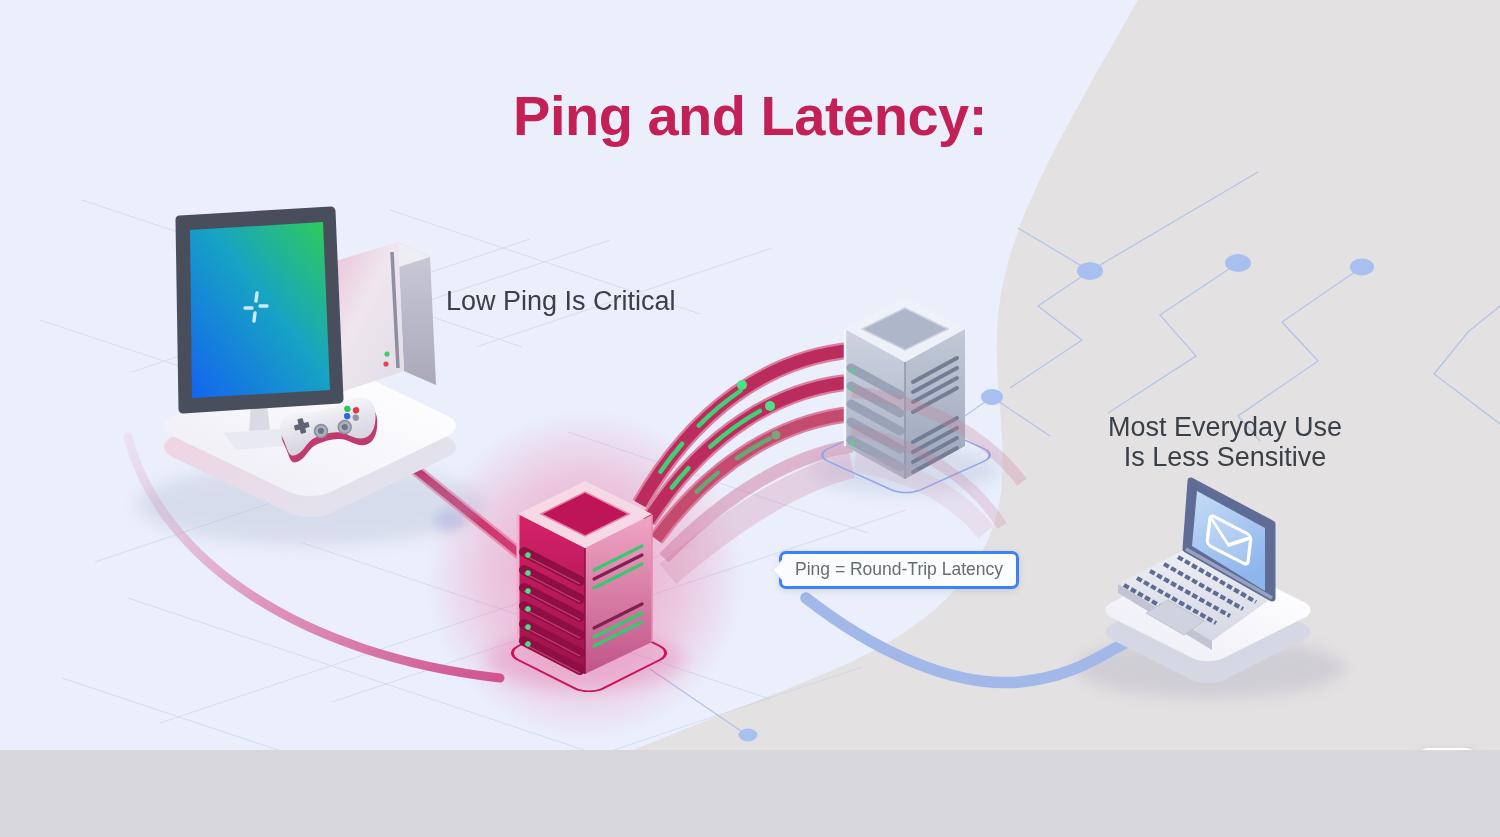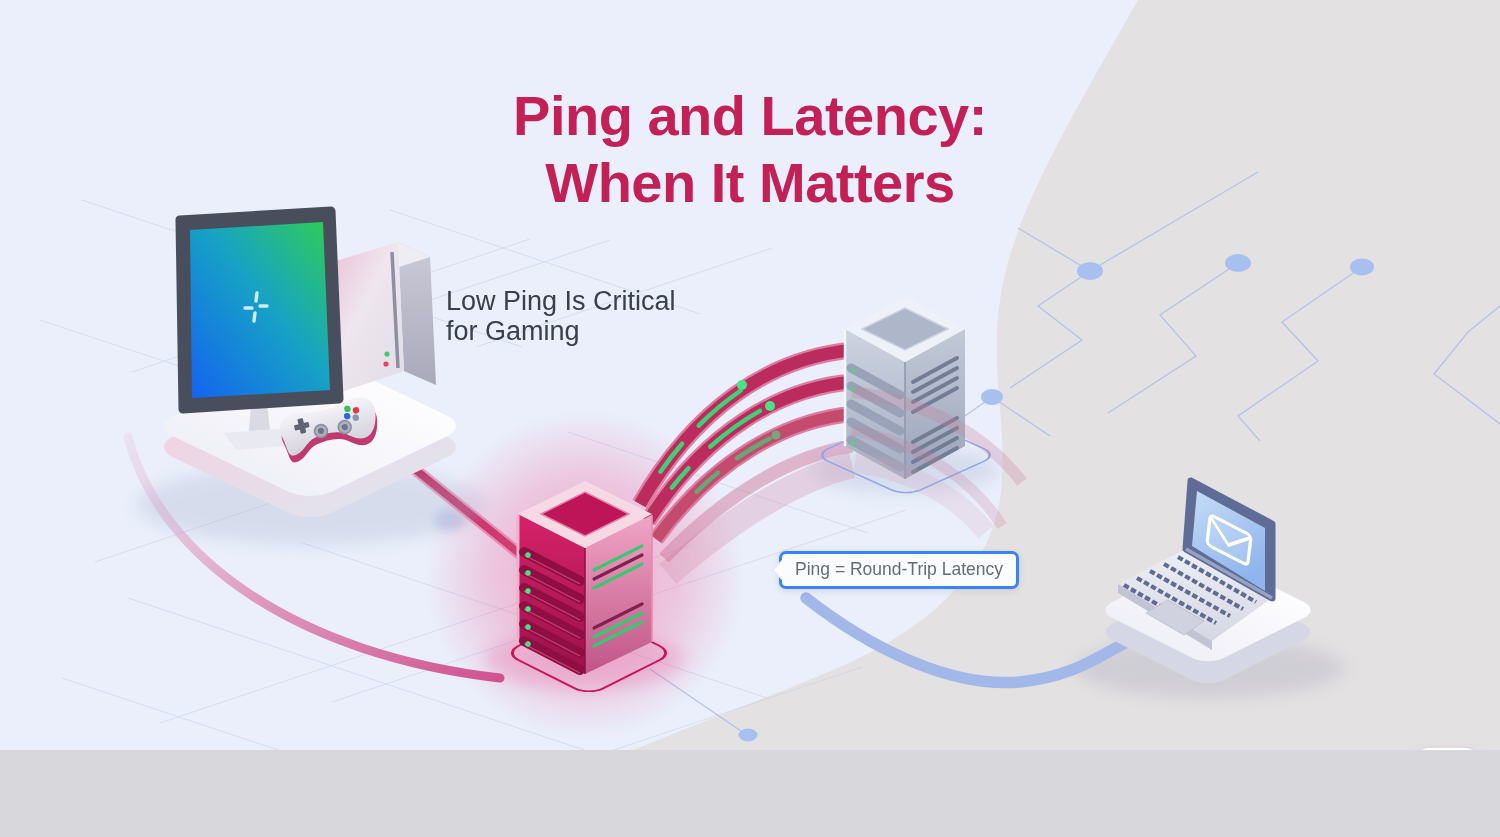--- a/index.html
+++ b/index.html
@@ -351,26 +351,28 @@
           <rect x="-21" y="-15" width="42" height="30" rx="4"></rect>
           <path d="M-21,-13 L0,5 L21,-13" fill="none"></path>
         </g>
       </g>
       <line x1="1186" y1="549" x2="1272" y2="598" stroke="#98A3C2" stroke-width="3.5"></line>
     </g>
   </svg>
 
   <div class="title">
     <div>Ping and Latency:</div>
-    <div>When It Matters</div>
   </div>
 
   <div class="label gaming">
     <div>Low Ping Is Critical</div>
-    <div>for Gaming</div>
+  </div>
+  <div class="label everyday">
+    <div>Most Everyday Use</div>
+    <div>Is Less Sensitive</div>
   </div>
 
   <div class="tooltip">
     <span>Ping = Round-Trip Latency</span>
   </div>
 
   <div class="logo">
     <svg width="70" height="70" viewBox="0 0 70 70">
       <circle cx="35" cy="34" r="30" fill="#E8205C"></circle>
       <path d="M38,14 L22,36 L31,36 L28,53 L45,30 L35,30 Z" fill="#FFFFFF"></path>

